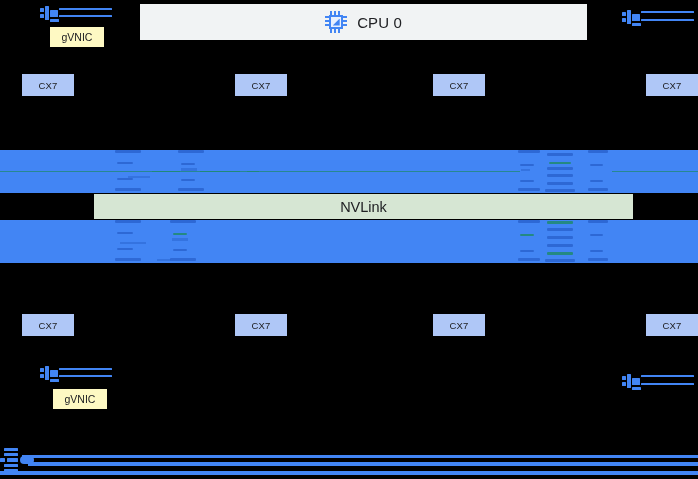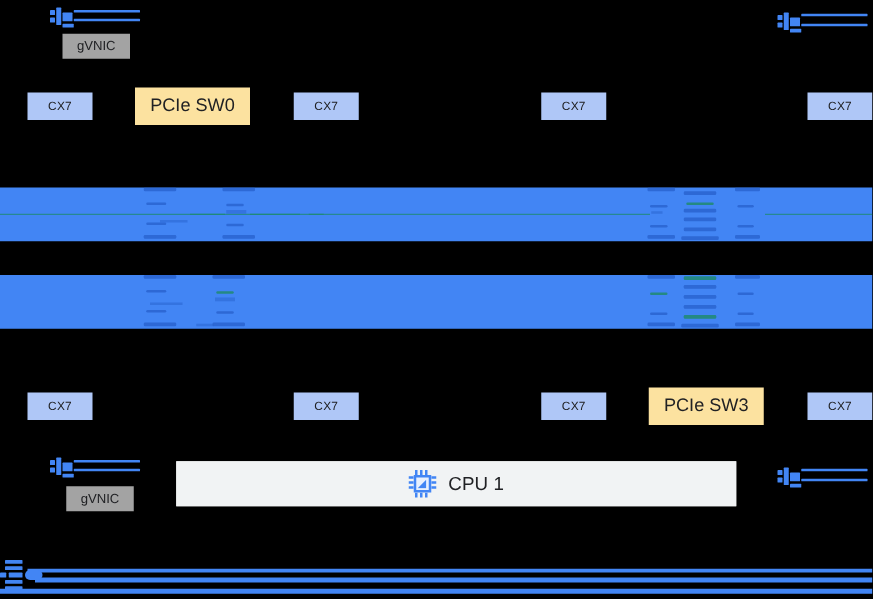--- a/index.html
+++ b/index.html
@@ -55,21 +55,21 @@
   
   .cx7-box {
     background: #AFC7F7;
     font-size: 9.5px;
     color: #202124;
     letter-spacing: .2px;
   }
 
   
   .gvnic-box {
-    background: #a3a3a3;
+    background: #fef9c3;
     font-size: 10.5px;
     color: #202124;
   }
 
   
   .nvlink-bar {
     background: #D6E6D3;
     font-size: 14.5px;
     color: #202124;
   }
@@ -153,192 +153,189 @@
     <span style="left:5px;  top:0px;  width:4px;  height:14px;"></span>
     <span style="left:10px; top:4px;  width:8px;  height:7px;"></span>
     <span style="left:10px; top:13px; width:9px;  height:3px;"></span>
     <span style="left:19px; top:2px;  width:53px; height:2px;"></span>
     <span style="left:19px; top:9px;  width:53px; height:2px;"></span>
   </div>
   <div class="node gvnic-box" style="left:50px; top:27px; width:54px; height:20px;">
     <span>gVNIC</span>
   </div>
 
-
-  <div class="net-ico" style="left:622px; top:10px; width:72px; height:16px;">
-    <span style="left:0px;  top:2px;  width:4px;  height:4px;"></span>
-    <span style="left:0px;  top:8px;  width:4px;  height:4px;"></span>
-    <span style="left:5px;  top:0px;  width:4px;  height:14px;"></span>
-    <span style="left:10px; top:4px;  width:8px;  height:7px;"></span>
-    <span style="left:10px; top:13px; width:9px;  height:3px;"></span>
-    <span style="left:19px; top:1px;  width:53px; height:2px;"></span>
-    <span style="left:19px; top:9px;  width:53px; height:2px;"></span>
-  </div>
-
-  <div class="node cx7-box" style="left:22px; top:74px; width:52px; height:22px;">
-    <span>CX7</span>
-  </div>
-
-  <div class="node pcie-box" style="left:108px; top:70px; width:92px; height:30px;">
-    <span>PCIe SW0</span>
-  </div>
-
-  <div class="node cx7-box" style="left:235px; top:74px; width:52px; height:22px;">
-    <span>CX7</span>
-  </div>
-
-  <div class="node cx7-box" style="left:433px; top:74px; width:52px; height:22px;">
-    <span>CX7</span>
-  </div>
-
-
-  <div class="node cx7-box" style="left:646px; top:74px; width:52px; height:22px;">
-    <span>CX7</span>
-  </div>
-
-  <div class="gpu-band" style="left:0px; top:150px; width:698px; height:43px;">
-    <div class="rule" style="left:0px;   top:21px; width:240px; height:1px;"></div>
-    <div class="rule" style="left:247px; top:21px; width:12px;  height:1px;"></div>
-    <div class="rule blue" style="left:128px; top:26px; width:22px; height:2px;"></div>
-    <div class="rule" style="left:152px; top:21px; width:28px;  height:1px;"></div>
-    <div class="rule blue" style="left:181px; top:18px; width:16px; height:3px;"></div>
-    <div class="rule" style="left:200px; top:21px; width:320px; height:1px;"></div>
-    <div class="rule blue" style="left:521px; top:19px; width:9px;  height:2px;"></div>
-    <div class="rule" style="left:612px; top:21px; width:86px;  height:1px;"></div>
-
-    <div class="gpu-ico" style="left:115px; top:0px; width:42px; height:43px;">
-      <i style="left:0px;  top:0px;  width:26px; height:3px;"></i>
-      <i style="left:2px;  top:12px; width:16px; height:2px;"></i>
-      <i style="left:2px;  top:28px; width:16px; height:2px;"></i>
-      <i style="left:0px;  top:38px; width:26px; height:3px;"></i>
-    </div>
-    <div class="gpu-ico" style="left:178px; top:0px; width:40px; height:43px;">
-      <i style="left:0px;  top:0px;  width:26px; height:3px;"></i>
-      <i style="left:3px;  top:13px; width:14px; height:2px;"></i>
-      <i style="left:3px;  top:29px; width:14px; height:2px;"></i>
-      <i style="left:0px;  top:38px; width:26px; height:3px;"></i>
-    </div>
-
-    <div class="gpu-ico" style="left:518px; top:0px; width:34px; height:43px;">
-      <i style="left:0px;  top:0px;  width:22px; height:3px;"></i>
-      <i style="left:2px;  top:14px; width:14px; height:2px;"></i>
-      <i style="left:2px;  top:30px; width:14px; height:2px;"></i>
-      <i style="left:0px;  top:38px; width:22px; height:3px;"></i>
-    </div>
-    <div class="gpu-ico" style="left:545px; top:0px; width:38px; height:43px;">
-
-      <i style="left:2px;  top:3px;  width:26px; height:3px;"></i>
-      <i class="g" style="left:4px; top:12px; width:22px; height:2px;"></i>
-      <i style="left:2px;  top:17px; width:26px; height:3px;"></i>
-      <i style="left:2px;  top:24px; width:26px; height:3px;"></i>
-      <i style="left:2px;  top:32px; width:26px; height:3px;"></i>
-      <i style="left:0px;  top:39px; width:30px; height:3px;"></i>
-    </div>
-    <div class="gpu-ico" style="left:588px; top:0px; width:30px; height:43px;">
-      <i style="left:0px;  top:0px;  width:20px; height:3px;"></i>
-      <i style="left:2px;  top:14px; width:13px; height:2px;"></i>
-      <i style="left:2px;  top:30px; width:13px; height:2px;"></i>
-      <i style="left:0px;  top:38px; width:20px; height:3px;"></i>
-    </div>
-  </div>
-
-
-  <div class="gpu-band" style="left:0px; top:220px; width:698px; height:43px;">
-    <div class="rule blue" style="left:120px; top:22px; width:26px; height:2px;"></div>
-    <div class="rule blue" style="left:172px; top:18px; width:16px; height:3px;"></div>
-    <div class="rule blue" style="left:157px; top:39px; width:14px; height:2px;"></div>
-
-    <div class="gpu-ico" style="left:115px; top:0px; width:42px; height:43px;">
-      <i style="left:0px;  top:0px;  width:26px; height:3px;"></i>
-      <i style="left:2px;  top:12px; width:16px; height:2px;"></i>
-      <i style="left:2px;  top:28px; width:16px; height:2px;"></i>
-      <i style="left:0px;  top:38px; width:26px; height:3px;"></i>
-    </div>
-    <div class="gpu-ico" style="left:170px; top:0px; width:40px; height:43px;">
-      <i style="left:0px;  top:0px;  width:26px; height:3px;"></i>
-      <i class="g" style="left:3px; top:13px; width:14px; height:2px;"></i>
-      <i style="left:3px;  top:29px; width:14px; height:2px;"></i>
-      <i style="left:0px;  top:38px; width:26px; height:3px;"></i>
-    </div>
-
-    <div class="gpu-ico" style="left:518px; top:0px; width:34px; height:43px;">
-      <i style="left:0px;  top:0px;  width:22px; height:3px;"></i>
-      <i class="g" style="left:2px; top:14px; width:14px; height:2px;"></i>
-      <i style="left:2px;  top:30px; width:14px; height:2px;"></i>
-      <i style="left:0px;  top:38px; width:22px; height:3px;"></i>
-    </div>
-    <div class="gpu-ico" style="left:545px; top:0px; width:38px; height:43px;">
-      <i class="g" style="left:2px; top:1px;  width:26px; height:3px;"></i>
-      <i style="left:2px;  top:8px;  width:26px; height:3px;"></i>
-      <i style="left:2px;  top:16px; width:26px; height:3px;"></i>
-      <i style="left:2px;  top:24px; width:26px; height:3px;"></i>
-      <i class="g" style="left:2px; top:32px; width:26px; height:3px;"></i>
-      <i style="left:0px;  top:39px; width:30px; height:3px;"></i>
-    </div>
-    <div class="gpu-ico" style="left:588px; top:0px; width:30px; height:43px;">
-      <i style="left:0px;  top:0px;  width:20px; height:3px;"></i>
-      <i style="left:2px;  top:14px; width:13px; height:2px;"></i>
-      <i style="left:2px;  top:30px; width:13px; height:2px;"></i>
-      <i style="left:0px;  top:38px; width:20px; height:3px;"></i>
-    </div>
-  </div>
-
-  <div class="node cx7-box" style="left:22px; top:314px; width:52px; height:22px;">
-    <span>CX7</span>
-  </div>
-
-
-  <div class="node cx7-box" style="left:235px; top:314px; width:52px; height:22px;">
-    <span>CX7</span>
-  </div>
-
-  <div class="node cx7-box" style="left:433px; top:314px; width:52px; height:22px;">
-    <span>CX7</span>
-  </div>
-
-  <div class="node pcie-box" style="left:519px; top:310px; width:92px; height:30px;">
-    <span>PCIe SW3</span>
-  </div>
-
-  <div class="node cx7-box" style="left:646px; top:314px; width:52px; height:22px;">
-    <span>CX7</span>
-  </div>
-
-  <div class="net-ico" style="left:40px; top:366px; width:72px; height:16px;">
-    <span style="left:0px;  top:2px;  width:4px;  height:4px;"></span>
-    <span style="left:0px;  top:8px;  width:4px;  height:4px;"></span>
-    <span style="left:5px;  top:0px;  width:4px;  height:14px;"></span>
-    <span style="left:10px; top:4px;  width:8px;  height:7px;"></span>
-    <span style="left:10px; top:13px; width:9px;  height:3px;"></span>
-    <span style="left:19px; top:2px;  width:53px; height:2px;"></span>
-    <span style="left:19px; top:9px;  width:53px; height:2px;"></span>
-  </div>
-  <div class="node gvnic-box" style="left:53px; top:389px; width:54px; height:20px;">
-    <span>gVNIC</span>
-  </div>
-
-  <div class="node cpu-box" style="left:141px; top:369px; width:448px; height:36px;">
+  <div class="node cpu-box" style="left:140px; top:4px; width:447px; height:36px;">
     <span class="chip-ico">
       <em style="left:9px;  top:0px;  width:2px; height:4px;"></em>
       <em style="left:13px; top:0px;  width:2px; height:4px;"></em>
       <em style="left:5px;  top:0px;  width:2px; height:4px;"></em>
       <em style="left:9px;  top:18px; width:2px; height:4px;"></em>
       <em style="left:13px; top:18px; width:2px; height:4px;"></em>
       <em style="left:5px;  top:18px; width:2px; height:4px;"></em>
       <em style="left:0px;  top:5px;  width:4px; height:2px;"></em>
       <em style="left:0px;  top:9px;  width:4px; height:2px;"></em>
       <em style="left:0px;  top:13px; width:4px; height:2px;"></em>
       <em style="left:18px; top:5px;  width:4px; height:2px;"></em>
       <em style="left:18px; top:9px;  width:4px; height:2px;"></em>
       <em style="left:18px; top:13px; width:4px; height:2px;"></em>
       <span class="core"></span>
       <span class="die"></span>
     </span>
-    <span class="cpu-label">CPU 1</span>
-  </div>
+    <span class="cpu-label">CPU 0</span>
+  </div>
+
+  <div class="net-ico" style="left:622px; top:10px; width:72px; height:16px;">
+    <span style="left:0px;  top:2px;  width:4px;  height:4px;"></span>
+    <span style="left:0px;  top:8px;  width:4px;  height:4px;"></span>
+    <span style="left:5px;  top:0px;  width:4px;  height:14px;"></span>
+    <span style="left:10px; top:4px;  width:8px;  height:7px;"></span>
+    <span style="left:10px; top:13px; width:9px;  height:3px;"></span>
+    <span style="left:19px; top:1px;  width:53px; height:2px;"></span>
+    <span style="left:19px; top:9px;  width:53px; height:2px;"></span>
+  </div>
+
+  <div class="node cx7-box" style="left:22px; top:74px; width:52px; height:22px;">
+    <span>CX7</span>
+  </div>
+
+
+  <div class="node cx7-box" style="left:235px; top:74px; width:52px; height:22px;">
+    <span>CX7</span>
+  </div>
+
+  <div class="node cx7-box" style="left:433px; top:74px; width:52px; height:22px;">
+    <span>CX7</span>
+  </div>
+
+
+  <div class="node cx7-box" style="left:646px; top:74px; width:52px; height:22px;">
+    <span>CX7</span>
+  </div>
+
+  <div class="gpu-band" style="left:0px; top:150px; width:698px; height:43px;">
+    <div class="rule" style="left:0px;   top:21px; width:240px; height:1px;"></div>
+    <div class="rule" style="left:247px; top:21px; width:12px;  height:1px;"></div>
+    <div class="rule blue" style="left:128px; top:26px; width:22px; height:2px;"></div>
+    <div class="rule" style="left:152px; top:21px; width:28px;  height:1px;"></div>
+    <div class="rule blue" style="left:181px; top:18px; width:16px; height:3px;"></div>
+    <div class="rule" style="left:200px; top:21px; width:320px; height:1px;"></div>
+    <div class="rule blue" style="left:521px; top:19px; width:9px;  height:2px;"></div>
+    <div class="rule" style="left:612px; top:21px; width:86px;  height:1px;"></div>
+
+    <div class="gpu-ico" style="left:115px; top:0px; width:42px; height:43px;">
+      <i style="left:0px;  top:0px;  width:26px; height:3px;"></i>
+      <i style="left:2px;  top:12px; width:16px; height:2px;"></i>
+      <i style="left:2px;  top:28px; width:16px; height:2px;"></i>
+      <i style="left:0px;  top:38px; width:26px; height:3px;"></i>
+    </div>
+    <div class="gpu-ico" style="left:178px; top:0px; width:40px; height:43px;">
+      <i style="left:0px;  top:0px;  width:26px; height:3px;"></i>
+      <i style="left:3px;  top:13px; width:14px; height:2px;"></i>
+      <i style="left:3px;  top:29px; width:14px; height:2px;"></i>
+      <i style="left:0px;  top:38px; width:26px; height:3px;"></i>
+    </div>
+
+    <div class="gpu-ico" style="left:518px; top:0px; width:34px; height:43px;">
+      <i style="left:0px;  top:0px;  width:22px; height:3px;"></i>
+      <i style="left:2px;  top:14px; width:14px; height:2px;"></i>
+      <i style="left:2px;  top:30px; width:14px; height:2px;"></i>
+      <i style="left:0px;  top:38px; width:22px; height:3px;"></i>
+    </div>
+    <div class="gpu-ico" style="left:545px; top:0px; width:38px; height:43px;">
+
+      <i style="left:2px;  top:3px;  width:26px; height:3px;"></i>
+      <i class="g" style="left:4px; top:12px; width:22px; height:2px;"></i>
+      <i style="left:2px;  top:17px; width:26px; height:3px;"></i>
+      <i style="left:2px;  top:24px; width:26px; height:3px;"></i>
+      <i style="left:2px;  top:32px; width:26px; height:3px;"></i>
+      <i style="left:0px;  top:39px; width:30px; height:3px;"></i>
+    </div>
+    <div class="gpu-ico" style="left:588px; top:0px; width:30px; height:43px;">
+      <i style="left:0px;  top:0px;  width:20px; height:3px;"></i>
+      <i style="left:2px;  top:14px; width:13px; height:2px;"></i>
+      <i style="left:2px;  top:30px; width:13px; height:2px;"></i>
+      <i style="left:0px;  top:38px; width:20px; height:3px;"></i>
+    </div>
+  </div>
+
+  <div class="node nvlink-bar" style="left:94px; top:194px; width:539px; height:25px;">
+    <span>NVLink</span>
+  </div>
+
+  <div class="gpu-band" style="left:0px; top:220px; width:698px; height:43px;">
+    <div class="rule blue" style="left:120px; top:22px; width:26px; height:2px;"></div>
+    <div class="rule blue" style="left:172px; top:18px; width:16px; height:3px;"></div>
+    <div class="rule blue" style="left:157px; top:39px; width:14px; height:2px;"></div>
+
+    <div class="gpu-ico" style="left:115px; top:0px; width:42px; height:43px;">
+      <i style="left:0px;  top:0px;  width:26px; height:3px;"></i>
+      <i style="left:2px;  top:12px; width:16px; height:2px;"></i>
+      <i style="left:2px;  top:28px; width:16px; height:2px;"></i>
+      <i style="left:0px;  top:38px; width:26px; height:3px;"></i>
+    </div>
+    <div class="gpu-ico" style="left:170px; top:0px; width:40px; height:43px;">
+      <i style="left:0px;  top:0px;  width:26px; height:3px;"></i>
+      <i class="g" style="left:3px; top:13px; width:14px; height:2px;"></i>
+      <i style="left:3px;  top:29px; width:14px; height:2px;"></i>
+      <i style="left:0px;  top:38px; width:26px; height:3px;"></i>
+    </div>
+
+    <div class="gpu-ico" style="left:518px; top:0px; width:34px; height:43px;">
+      <i style="left:0px;  top:0px;  width:22px; height:3px;"></i>
+      <i class="g" style="left:2px; top:14px; width:14px; height:2px;"></i>
+      <i style="left:2px;  top:30px; width:14px; height:2px;"></i>
+      <i style="left:0px;  top:38px; width:22px; height:3px;"></i>
+    </div>
+    <div class="gpu-ico" style="left:545px; top:0px; width:38px; height:43px;">
+      <i class="g" style="left:2px; top:1px;  width:26px; height:3px;"></i>
+      <i style="left:2px;  top:8px;  width:26px; height:3px;"></i>
+      <i style="left:2px;  top:16px; width:26px; height:3px;"></i>
+      <i style="left:2px;  top:24px; width:26px; height:3px;"></i>
+      <i class="g" style="left:2px; top:32px; width:26px; height:3px;"></i>
+      <i style="left:0px;  top:39px; width:30px; height:3px;"></i>
+    </div>
+    <div class="gpu-ico" style="left:588px; top:0px; width:30px; height:43px;">
+      <i style="left:0px;  top:0px;  width:20px; height:3px;"></i>
+      <i style="left:2px;  top:14px; width:13px; height:2px;"></i>
+      <i style="left:2px;  top:30px; width:13px; height:2px;"></i>
+      <i style="left:0px;  top:38px; width:20px; height:3px;"></i>
+    </div>
+  </div>
+
+  <div class="node cx7-box" style="left:22px; top:314px; width:52px; height:22px;">
+    <span>CX7</span>
+  </div>
+
+
+  <div class="node cx7-box" style="left:235px; top:314px; width:52px; height:22px;">
+    <span>CX7</span>
+  </div>
+
+  <div class="node cx7-box" style="left:433px; top:314px; width:52px; height:22px;">
+    <span>CX7</span>
+  </div>
+
+
+  <div class="node cx7-box" style="left:646px; top:314px; width:52px; height:22px;">
+    <span>CX7</span>
+  </div>
+
+  <div class="net-ico" style="left:40px; top:366px; width:72px; height:16px;">
+    <span style="left:0px;  top:2px;  width:4px;  height:4px;"></span>
+    <span style="left:0px;  top:8px;  width:4px;  height:4px;"></span>
+    <span style="left:5px;  top:0px;  width:4px;  height:14px;"></span>
+    <span style="left:10px; top:4px;  width:8px;  height:7px;"></span>
+    <span style="left:10px; top:13px; width:9px;  height:3px;"></span>
+    <span style="left:19px; top:2px;  width:53px; height:2px;"></span>
+    <span style="left:19px; top:9px;  width:53px; height:2px;"></span>
+  </div>
+  <div class="node gvnic-box" style="left:53px; top:389px; width:54px; height:20px;">
+    <span>gVNIC</span>
+  </div>
+
 
   <div class="net-ico" style="left:622px; top:374px; width:72px; height:16px;">
     <span style="left:0px;  top:2px;  width:4px;  height:4px;"></span>
     <span style="left:0px;  top:8px;  width:4px;  height:4px;"></span>
     <span style="left:5px;  top:0px;  width:4px;  height:14px;"></span>
     <span style="left:10px; top:4px;  width:8px;  height:7px;"></span>
     <span style="left:10px; top:13px; width:9px;  height:3px;"></span>
     <span style="left:19px; top:1px;  width:53px; height:2px;"></span>
     <span style="left:19px; top:9px;  width:53px; height:2px;"></span>
   </div>

